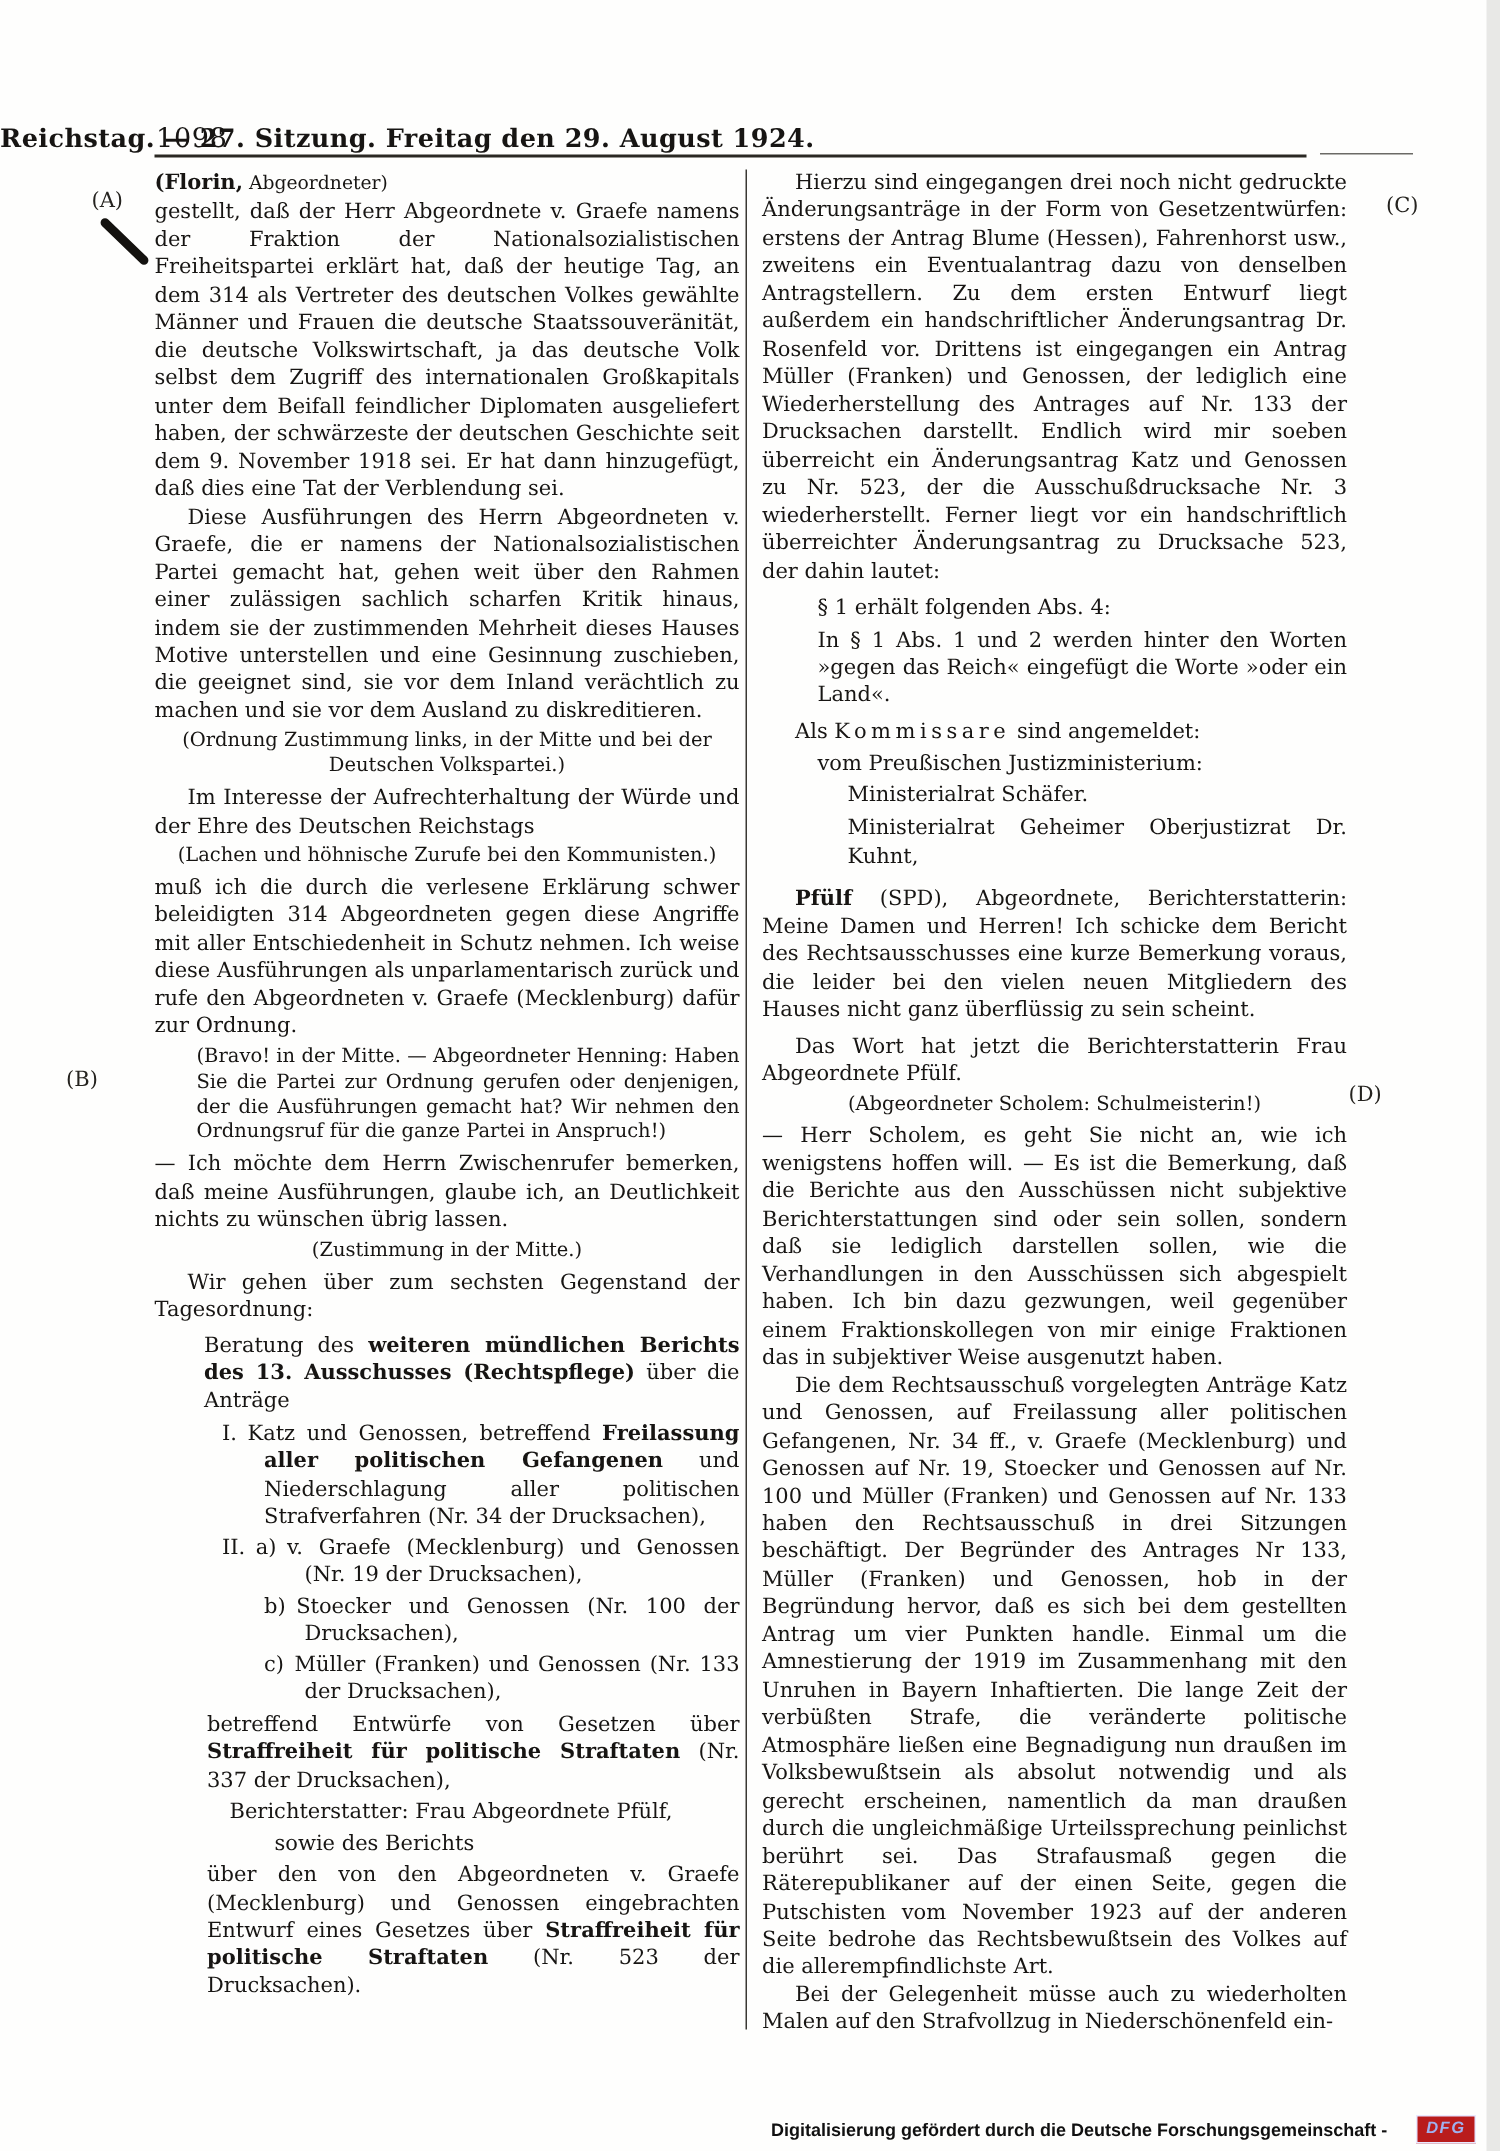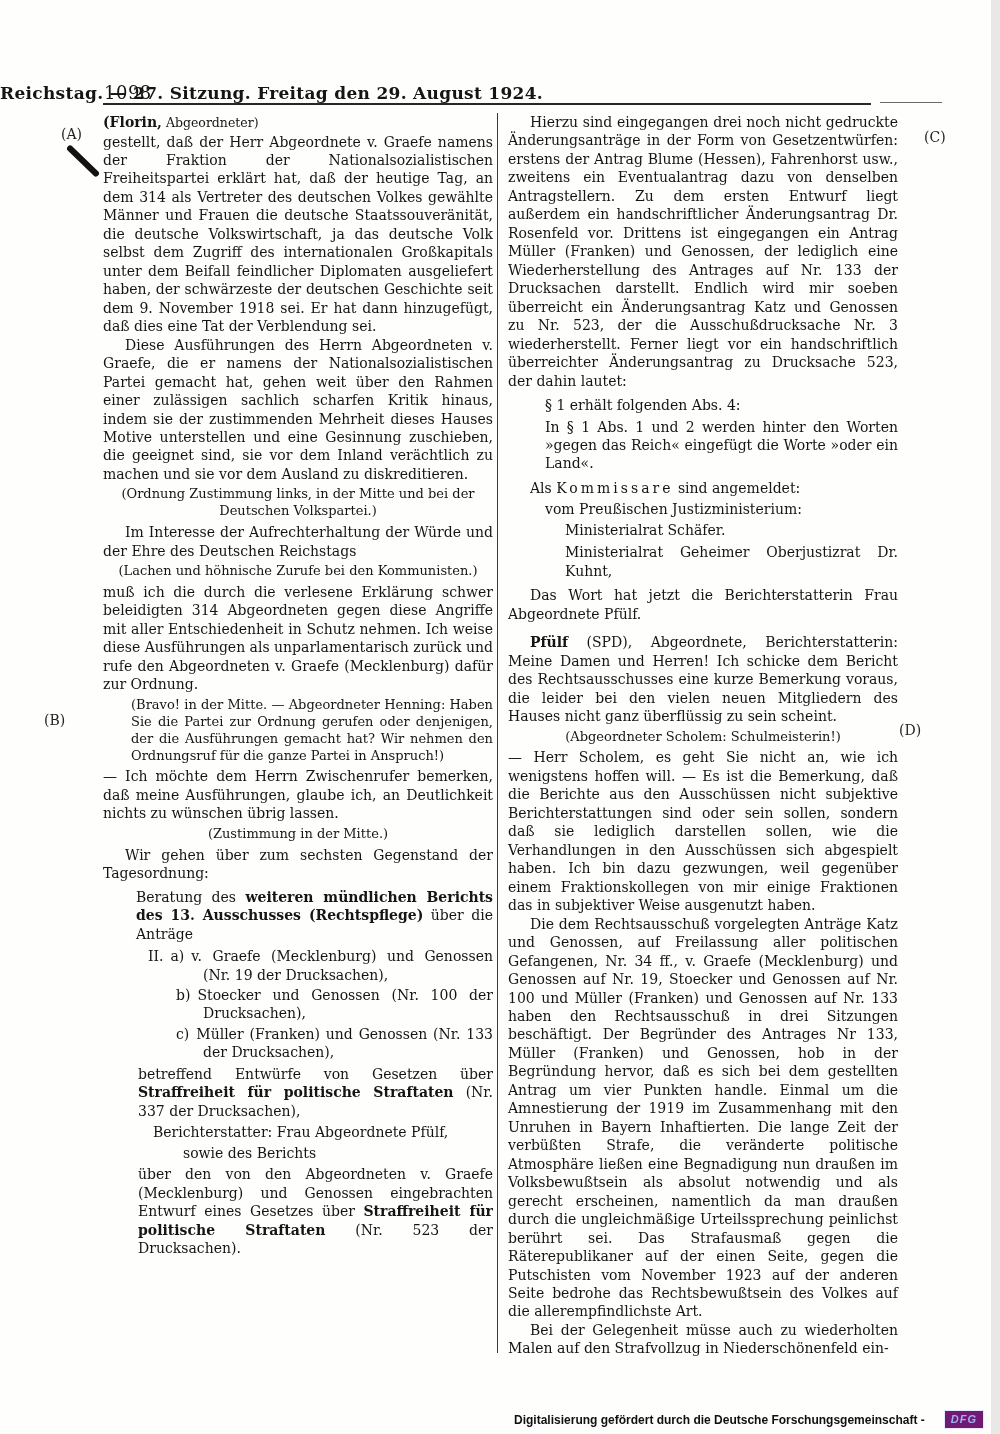--- a/index.html
+++ b/index.html
@@ -44,21 +44,21 @@
   
   .mark{position:absolute;font-size:14px;font-family:"DejaVu Serif", serif;color:#25231f;}
   .mark-a{left:61px;top:126px;}
   .mark-b{left:44px;top:712px;}
   .mark-c{left:924px;top:129px;}
   .mark-d{left:899px;top:722px;}
   .pen-stroke{position:absolute;left:62px;top:158px;width:42px;height:6px;background:#14120f;border-radius:3px;transform:rotate(44deg);}
   
   .footer{position:absolute;right:7px;bottom:5px;display:flex;align-items:center;gap:19px;
     font-family:"Liberation Sans", sans-serif;font-size:12px;font-weight:bold;color:#101010;margin-left:34px;}
-  .dfg-logo{display:inline-block;background:#701a75;color:#9fb0ee;border:1px solid #e8e8ff;
+  .dfg-logo{display:inline-block;background:#b91c1c;color:#9fb0ee;border:1px solid #e8e8ff;
     font-size:11px;font-style:italic;font-weight:bold;padding:2px 6px 3px 6px;letter-spacing:1px;}
 </style>
 </head>
 <body>
 
 <div class="page">
 
   <div class="pagenum">1098</div>
   <div class="header-title">Reichstag. — 27. Sitzung.  Freitag den 29. August 1924.</div>
   <div class="rule-main"></div>
@@ -78,39 +78,40 @@
     <p class="ind">Diese Ausführungen des Herrn Abgeordneten v. Graefe, die er namens der Nationalsozialistischen Partei gemacht hat, gehen weit über den Rahmen einer zulässigen sachlich scharfen Kritik hinaus, indem sie der zustimmenden Mehrheit dieses Hauses Motive unterstellen und eine Gesinnung zuschieben, die geeignet sind, sie vor dem Inland verächtlich zu machen und sie vor dem Ausland zu diskreditieren.</p>
     <p class="stage center">(Ordnung Zustimmung links, in der Mitte und bei der Deutschen Volkspartei.)</p>
     <p class="ind">Im Interesse der Aufrechterhaltung der Würde und der Ehre des Deutschen Reichstags</p>
     <p class="stage center">(Lachen und höhnische Zurufe bei den Kommunisten.)</p>
     <p class="noind">muß ich die durch die verlesene Erklärung schwer beleidigten 314 Abgeordneten gegen diese Angriffe mit aller Entschiedenheit in Schutz nehmen.  Ich weise diese Ausführungen als unparlamentarisch zurück und rufe den Abgeordneten v. Graefe (Mecklenburg) dafür zur Ordnung.</p>
     <p class="stage stage-blk">(Bravo! in der Mitte. — Abgeordneter Henning: Haben Sie die Partei zur Ordnung gerufen oder denjenigen, der die Ausführungen gemacht hat? Wir nehmen den Ordnungsruf für die ganze Partei in Anspruch!)</p>
     <p class="noind">— Ich möchte dem Herrn Zwischenrufer bemerken, daß meine Ausführungen, glaube ich, an Deutlichkeit nichts zu wünschen übrig lassen.</p>
     <p class="stage center">(Zustimmung in der Mitte.)</p>
     <p class="ind">Wir gehen über zum sechsten Gegenstand der Tagesordnung:</p>
     <p class="agenda"><span>Beratung des </span><span class="b">weiteren mündlichen Berichts des 13. Ausschusses (Rechtspflege)</span><span> über die Anträge</span></p>
+    <p class="item"><span class="lbl">I.</span><span>Katz und Genossen, betreffend </span><span class="b">Freilassung aller politischen Gefangenen</span><span> und Niederschlagung aller politischen Strafverfahren (Nr. 34 der Drucksachen),</span></p>
     <p class="item2"><span class="lbl">II.</span><span class="lbl">a)</span><span>v. Graefe (Mecklenburg) und Genossen (Nr. 19 der Drucksachen),</span></p>
     <p class="item3"><span class="lbl">b)</span><span>Stoecker und Genossen (Nr. 100 der Drucksachen),</span></p>
     <p class="item3"><span class="lbl">c)</span><span>Müller (Franken) und Genossen (Nr. 133 der Drucksachen),</span></p>
     <p class="ml35"><span>betreffend Entwürfe von Gesetzen über </span><span class="b">Straffreiheit für politische Straftaten</span><span> (Nr. 337 der Drucksachen),</span></p>
     <p class="ml50">Berichterstatter: Frau Abgeordnete Pfülf,</p>
     <p class="ml80">sowie des Berichts</p>
     <p class="ml35"><span>über den von den Abgeordneten v. Graefe (Mecklenburg) und Genossen eingebrachten Entwurf eines Gesetzes über </span><span class="b">Straffreiheit für politische Straftaten</span><span> (Nr. 523 der Drucksachen).</span></p>
   </div>
 
   <div class="col col-right">
     <p class="ind">Hierzu sind eingegangen drei noch nicht gedruckte Änderungsanträge in der Form von Gesetzentwürfen: erstens der Antrag Blume (Hessen), Fahrenhorst usw., zweitens ein Eventualantrag dazu von denselben Antragstellern.  Zu dem ersten Entwurf liegt außerdem ein handschriftlicher Änderungsantrag Dr. Rosenfeld vor. Drittens ist eingegangen ein Antrag Müller (Franken) und Genossen, der lediglich eine Wiederherstellung des Antrages auf Nr. 133 der Drucksachen darstellt.  Endlich wird mir soeben überreicht ein Änderungsantrag Katz und Genossen zu Nr. 523, der die Ausschußdrucksache Nr. 3 wiederherstellt.  Ferner liegt vor ein handschriftlich überreichter Änderungsantrag zu Drucksache 523, der dahin lautet:</p>
     <p class="ml37 mt6">§ 1 erhält folgenden Abs. 4:</p>
     <p class="ml37 mb4">In § 1 Abs. 1 und 2 werden hinter den Worten »gegen das Reich« eingefügt die Worte »oder ein Land«.</p>
     <p class="ind mt6"><span>Als </span><span class="sperr">Kommissare</span><span> sind angemeldet:</span></p>
     <p class="ml37">vom Preußischen Justizministerium:</p>
     <p class="ml57 mb4">Ministerialrat Schäfer.</p>
     <p class="ml57">Ministerialrat Geheimer Oberjustizrat Dr. Kuhnt,</p>
+    <p class="ind mt10"><span class="b">Pfülf</span><span> (SPD), Abgeordnete, Berichterstatterin: Meine Damen und Herren! Ich schicke dem Bericht des Rechtsausschusses eine kurze Bemerkung voraus, die leider bei den vielen neuen Mitgliedern des Hauses nicht ganz überflüssig zu sein scheint.</span></p>
     <p class="ind mt6">Das Wort hat jetzt die Berichterstatterin Frau Abgeordnete Pfülf.</p>
-    <p class="ind mt10"><span class="b">Pfülf</span><span> (SPD), Abgeordnete, Berichterstatterin: Meine Damen und Herren! Ich schicke dem Bericht des Rechtsausschusses eine kurze Bemerkung voraus, die leider bei den vielen neuen Mitgliedern des Hauses nicht ganz überflüssig zu sein scheint.</span></p>
     <p class="stage center">(Abgeordneter Scholem: Schulmeisterin!)</p>
     <p class="noind">— Herr Scholem, es geht Sie nicht an, wie ich wenigstens hoffen will. — Es ist die Bemerkung, daß die Berichte aus den Ausschüssen nicht subjektive Berichterstattungen sind oder sein sollen, sondern daß sie lediglich darstellen sollen, wie die Verhandlungen in den Ausschüssen sich abgespielt haben.  Ich bin dazu gezwungen, weil gegenüber einem Fraktionskollegen von mir einige Fraktionen das in subjektiver Weise ausgenutzt haben.</p>
     <p class="ind">Die dem Rechtsausschuß vorgelegten Anträge Katz und Genossen, auf Freilassung aller politischen Gefangenen, Nr. 34 ff., v. Graefe (Mecklenburg) und Genossen auf Nr. 19, Stoecker und Genossen auf Nr. 100 und Müller (Franken) und Genossen auf Nr. 133 haben den Rechtsausschuß in drei Sitzungen beschäftigt.  Der Begründer des Antrages Nr 133, Müller (Franken) und Genossen, hob in der Begründung hervor, daß es sich bei dem gestellten Antrag um vier Punkten handle. Einmal um die Amnestierung der 1919 im Zusammenhang mit den Unruhen in Bayern Inhaftierten.  Die lange Zeit der verbüßten Strafe, die veränderte politische Atmosphäre ließen eine Begnadigung nun draußen im Volksbewußtsein als absolut notwendig und als gerecht erscheinen, namentlich da man draußen durch die ungleichmäßige Urteilssprechung peinlichst berührt sei.  Das Strafausmaß gegen die Räterepublikaner auf der einen Seite, gegen die Putschisten vom November 1923 auf der anderen Seite bedrohe das Rechtsbewußtsein des Volkes auf die allerempfindlichste Art.</p>
     <p class="ind">Bei der Gelegenheit müsse auch zu wiederholten Malen auf den Strafvollzug in Niederschönenfeld ein-</p>
   </div>
 
   <div class="footer">
     <span>Digitalisierung gefördert durch die Deutsche Forschungsgemeinschaft -</span>
     <span class="dfg-logo">DFG</span>
   </div>

